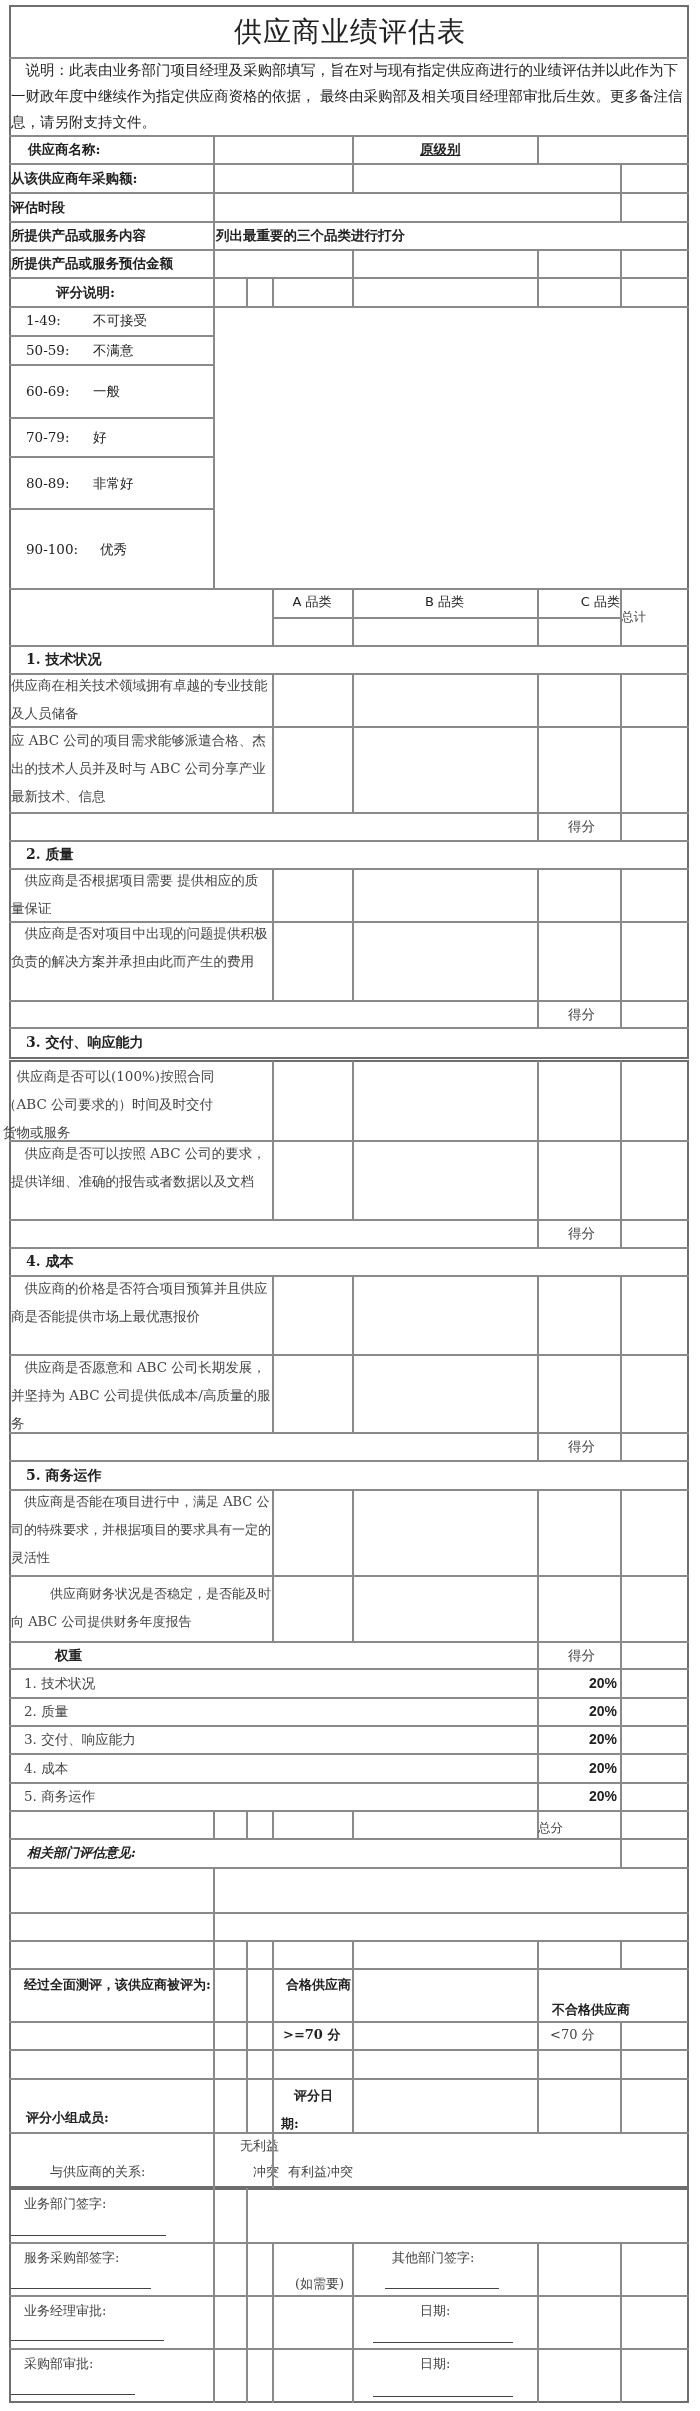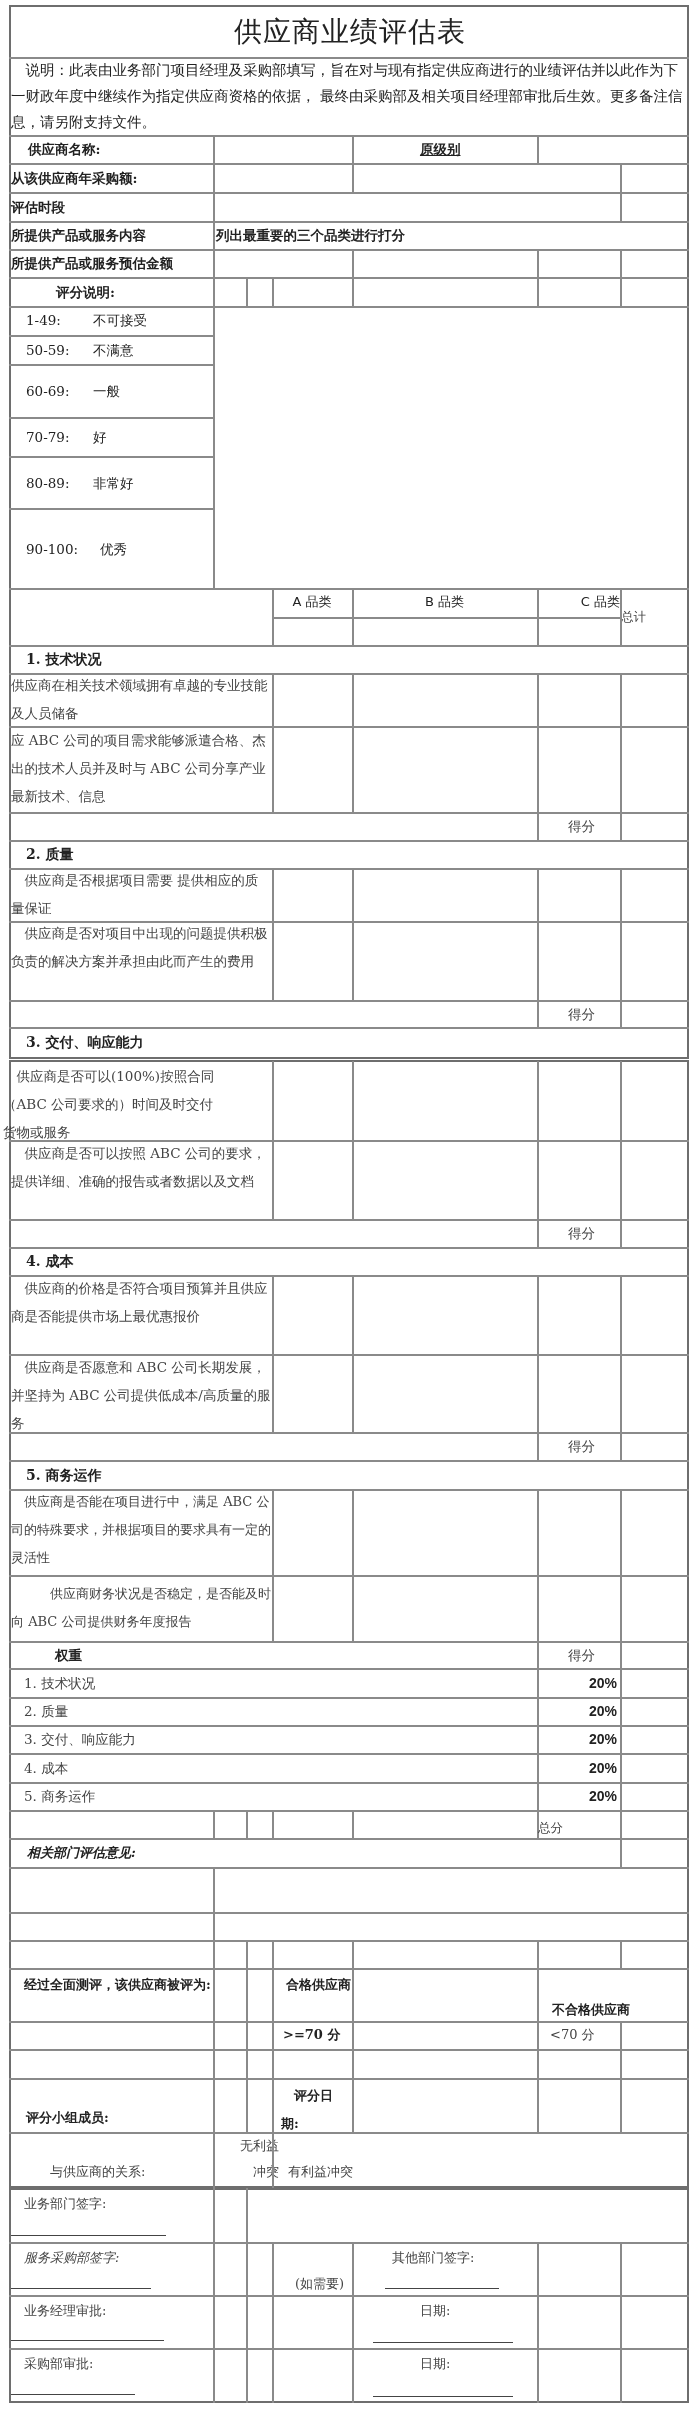--- a/index.html
+++ b/index.html
@@ -315,21 +315,21 @@
 <div class="t light" style="left:50px; top:2162px; font-size:13px;">与供应商的关系:</div>
 <div class="wrap light" style="left:215px; width:64px; top:2133px; text-indent:1.8em; font-size:13px; line-height:26px;text-align:right;">无利益冲突</div>
 <div class="t light" style="left:288px; top:2162px; font-size:13px;">有利益冲突</div>
 <div class="vl" style="left:213px; top:2132px; height:56px;"></div>
 <div class="vl" style="left:272px; top:2132px; height:56px;"></div>
 
 <div class="t light" style="left:24px; top:2194px; font-size:13px;">业务部门签字:</div>
 <div class="sig-line" style="left:11px; width:155px; top:2235px;"></div>
 <div class="hl" style="left:9px; width:680px; top:2242px;"></div>
 
-<div class="t light" style="left:24px; top:2248px; font-size:13px;font-style:italic;">服务采购部签字:</div>
+<div class="t light" style="left:24px; top:2248px; font-size:13px;">服务采购部签字:</div>
 <div class="sig-line" style="left:11px; width:140px; top:2288px;"></div>
 <div class="t light" style="left:295px; top:2274px; font-size:13px;">(如需要)</div>
 <div class="t light" style="left:392px; top:2248px; font-size:13px;">其他部门签字:</div>
 <div class="sig-line" style="left:385px; width:114px; top:2288px;"></div>
 <div class="hl" style="left:9px; width:680px; top:2295px;"></div>
 
 <div class="t light" style="left:24px; top:2301px; font-size:13px;">业务经理审批:</div>
 <div class="sig-line" style="left:11px; width:153px; top:2340px;"></div>
 <div class="t light" style="left:420px; top:2301px; font-size:13px;">日期:</div>
 <div class="sig-line" style="left:373px; width:140px; top:2342px;"></div>

